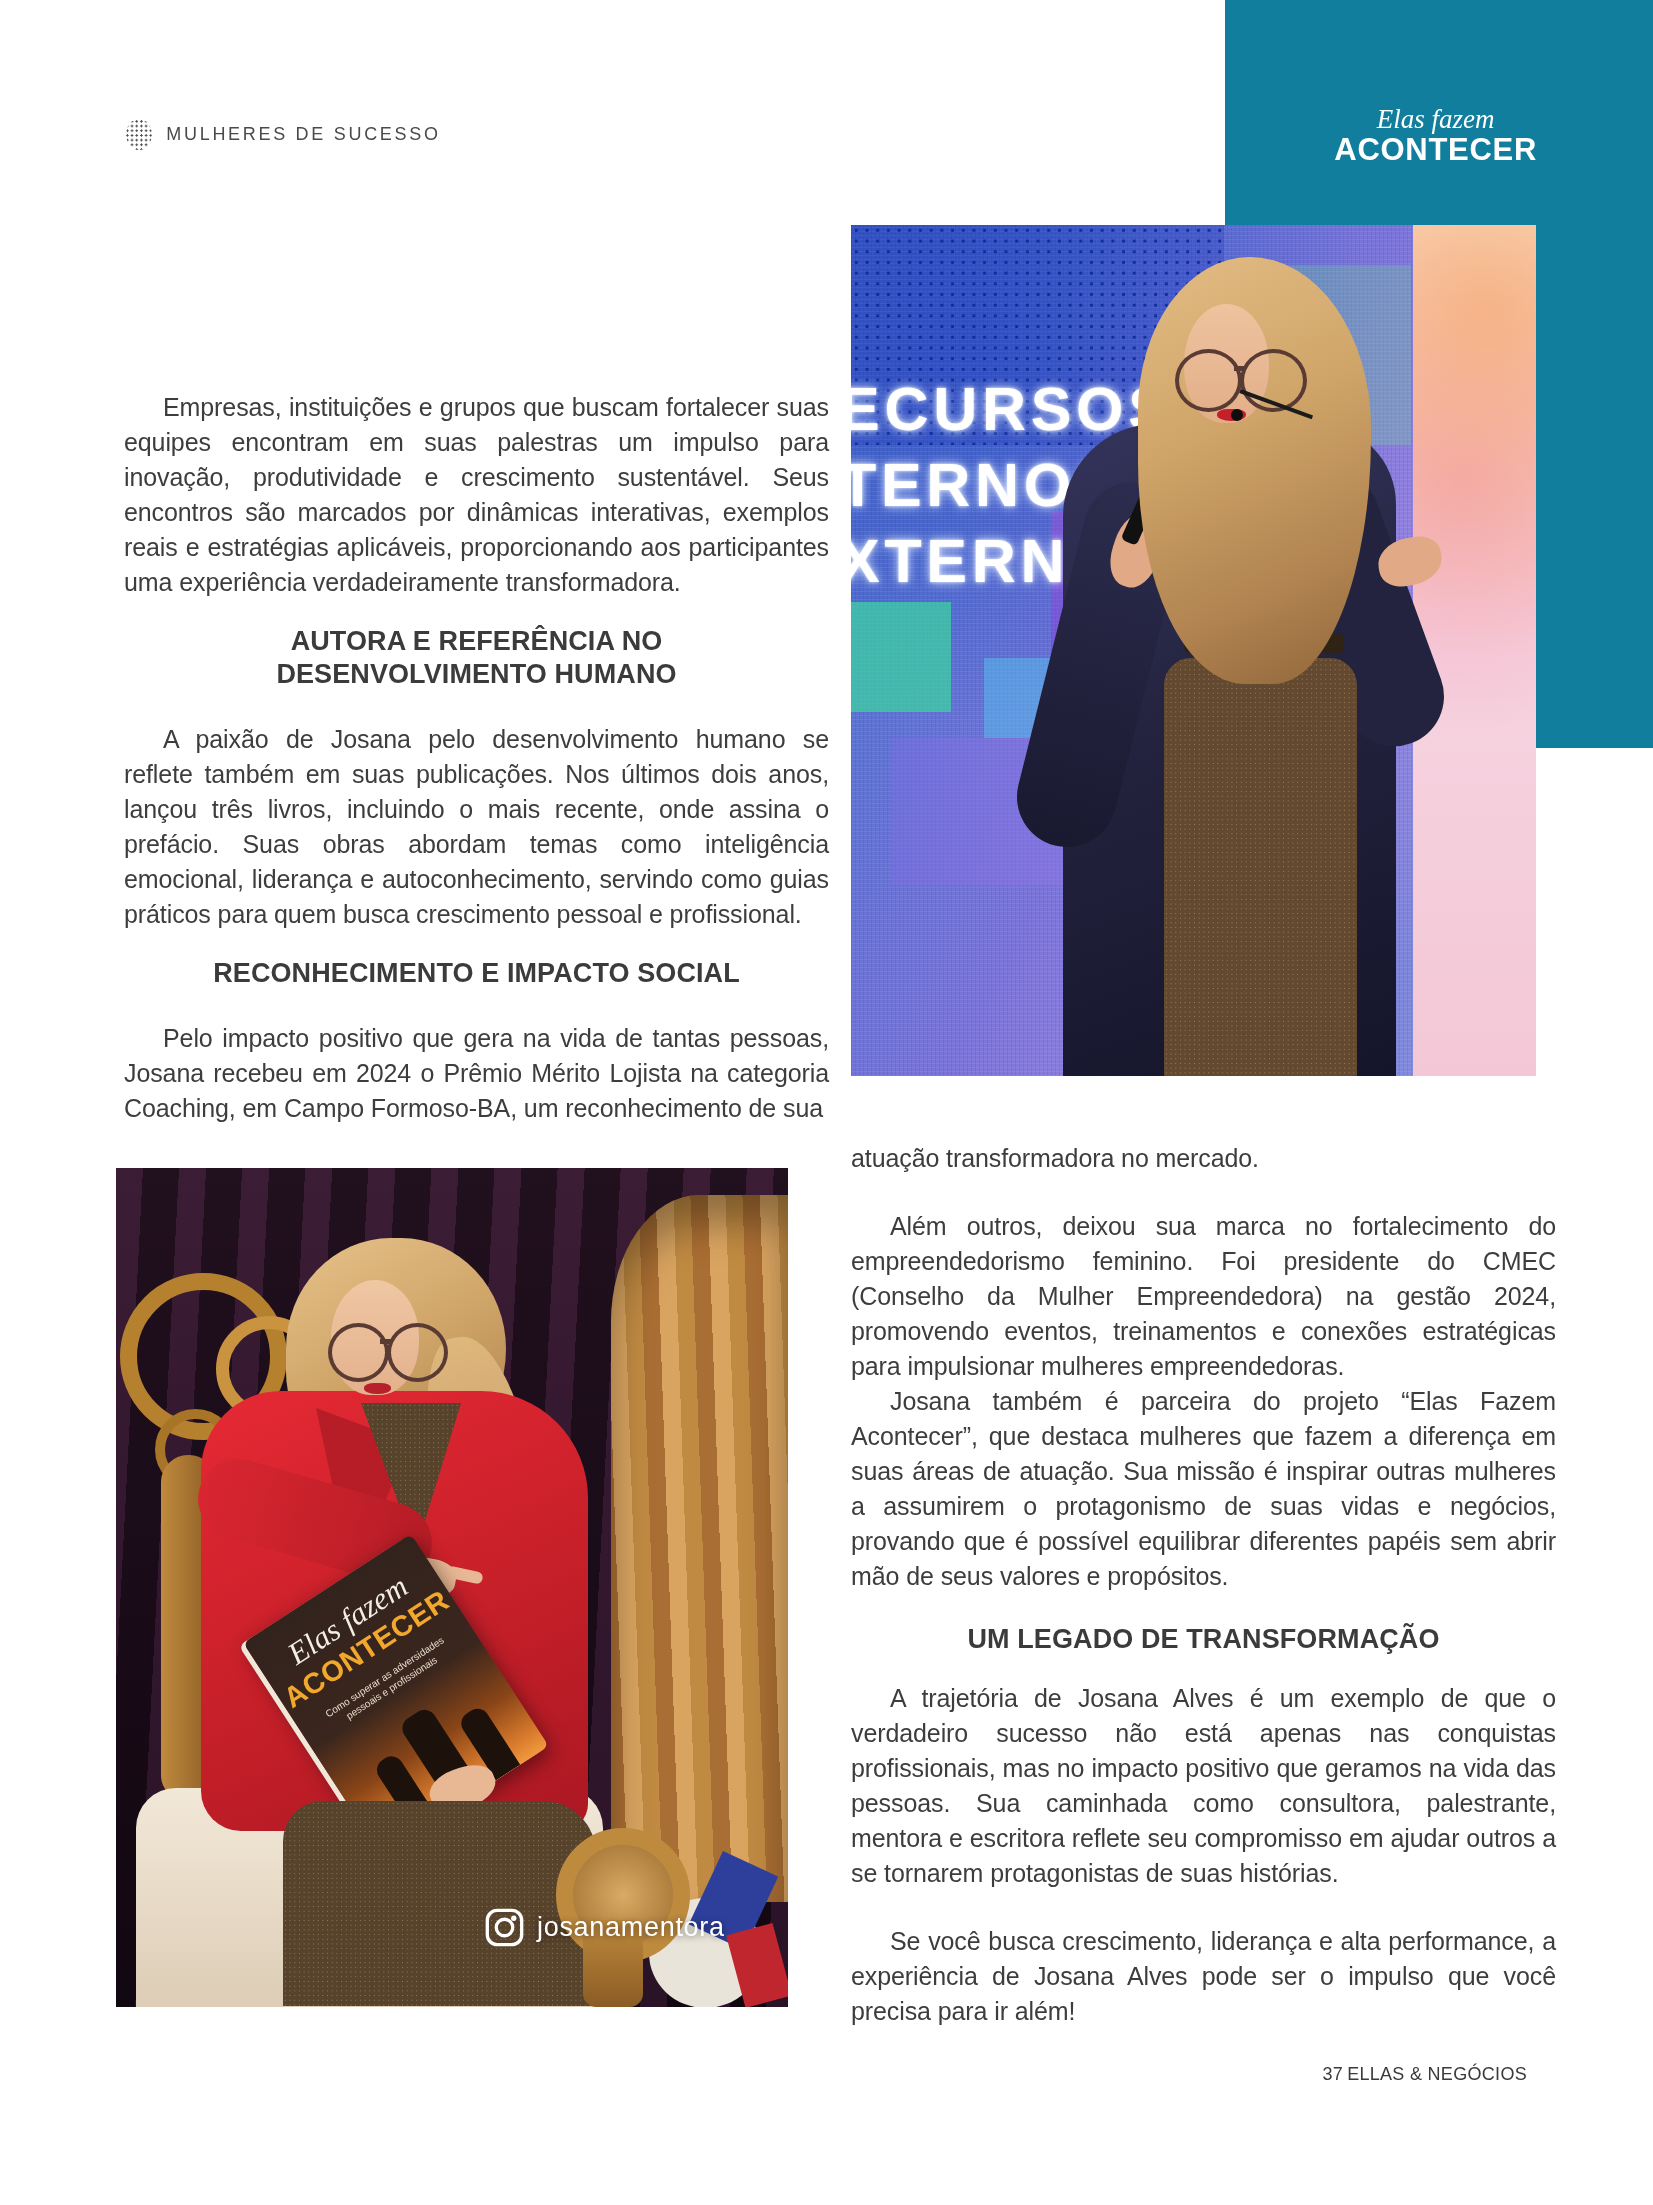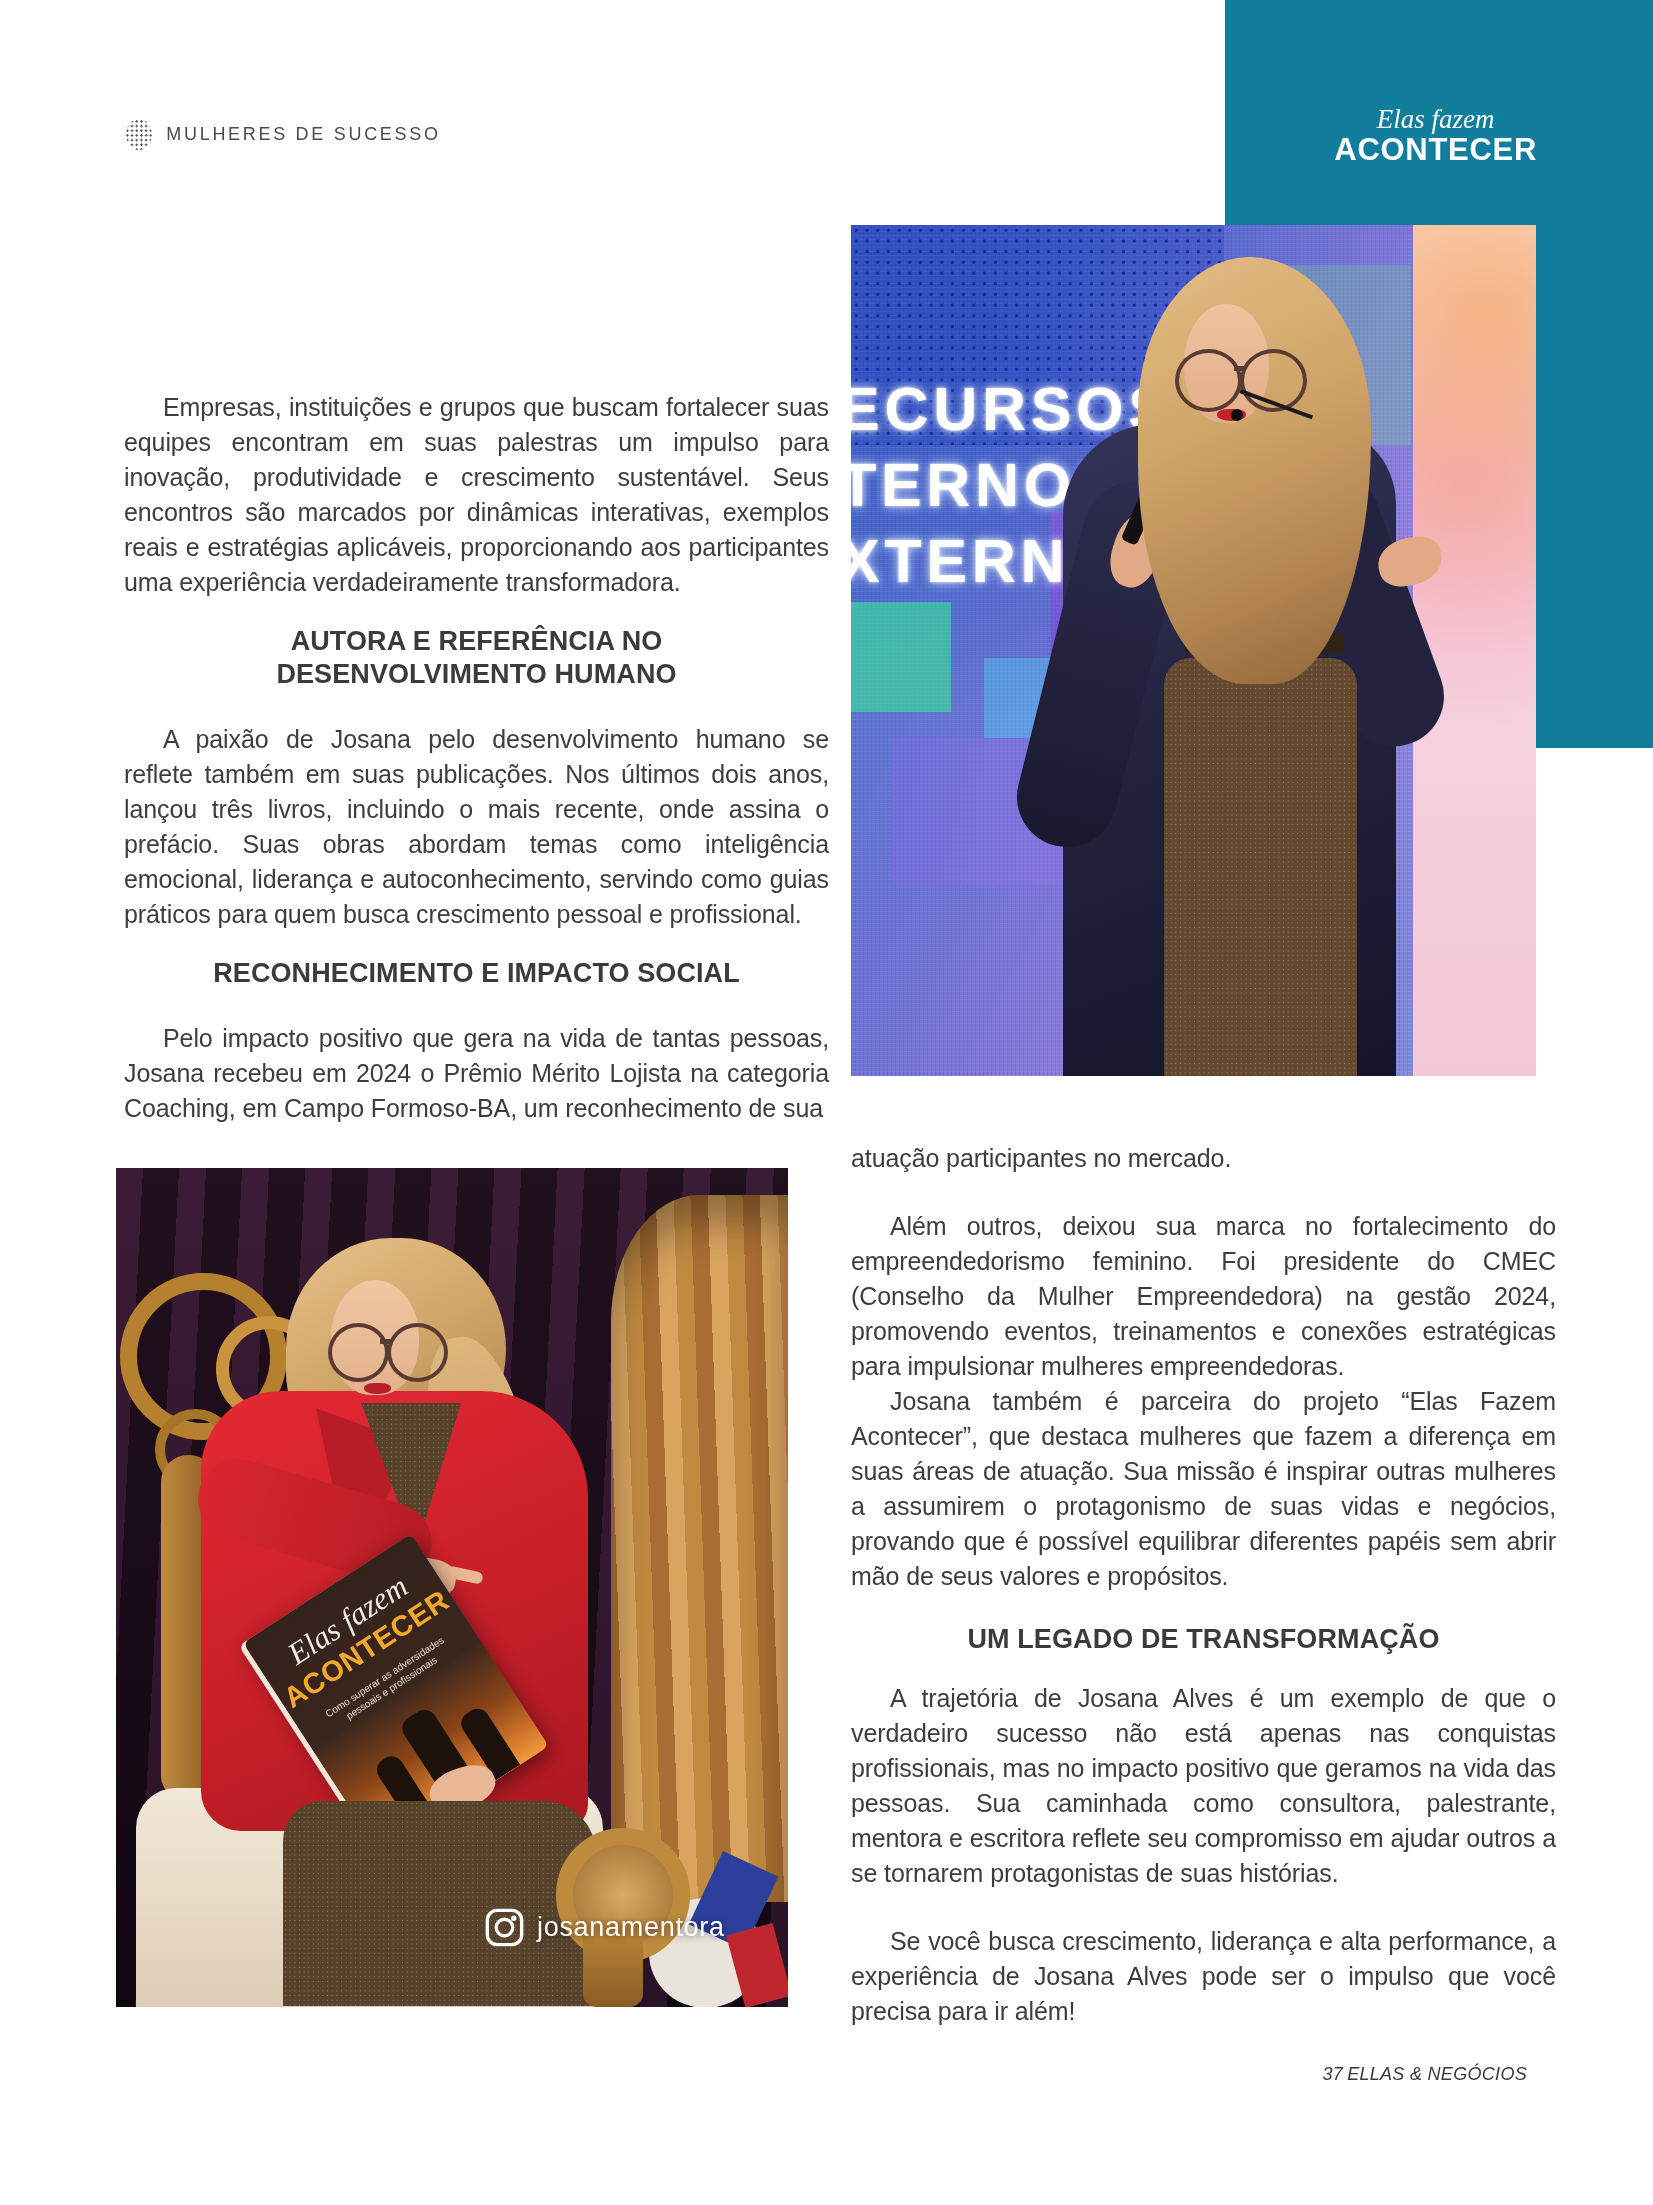--- a/index.html
+++ b/index.html
@@ -27,21 +27,21 @@
   .para{margin:0;}
   .indent{text-indent:39px;}
   .h{font-weight:700;text-align:center;font-size:27px;line-height:33px;color:#3b3b3b;letter-spacing:0.1px;text-indent:0;}
   .mt-head{margin-top:25px;}
   .mt-para{margin-top:31px;}
   .mt-line{margin-top:33px;}
   .h3m{margin-top:29px;margin-bottom:25px;}
 
   
   .footer{position:absolute;top:2064px;right:127px;font-size:18px;color:#3a3a3a;letter-spacing:0.3px;}
-  .footer span{margin-left:4px;font-style:italic;}
+  .footer span{margin-left:4px;}
 
   
   .stage-photo{position:absolute;left:851px;top:225px;width:685px;height:851px;margin:0;overflow:hidden;
     background:
       radial-gradient(circle at 18% 12%,rgba(30,70,190,.55),transparent 42%),
       linear-gradient(118deg,#4a66c9 0%,#5a73d2 22%,#7b74d8 48%,#9583de 66%,#7d86d8 84%,#8c97e0 100%);}
   .led-texture{position:absolute;inset:0;
     background:
       repeating-linear-gradient(0deg,rgba(255,255,255,.07) 0 1.3px,transparent 1.3px 4px),
       repeating-linear-gradient(90deg,rgba(10,10,60,.08) 0 1.3px,transparent 1.3px 4px);}
@@ -258,21 +258,21 @@
       <svg width="41" height="41" viewBox="0 0 62 62">
         <rect x="5" y="5" width="52" height="52" rx="15" fill="none" stroke="#ffffff" stroke-width="5"></rect>
         <circle cx="31" cy="31" r="12.5" fill="none" stroke="#ffffff" stroke-width="5"></circle>
         <circle cx="45" cy="17" r="4" fill="#ffffff"></circle>
       </svg>
       <span class="ig-text">josanamentora</span>
     </div>
   </figure>
 
   <section class="col col-right">
-    <p class="para">atuação participantes no mercado.</p>
+    <p class="para">atuação transformadora no mercado.</p>
     <p class="para indent mt-line">Além outros, deixou sua marca no fortalecimento do empreendedorismo feminino. Foi presidente do CMEC (Conselho da Mulher Empreendedora) na gestão 2024, promovendo eventos, treinamentos e conexões estratégicas para impulsionar mulheres empreendedoras.</p>
     <p class="para indent">Josana também é parceira do projeto “Elas Fazem Acontecer”, que destaca mulheres que fazem a diferença em suas áreas de atuação. Sua missão é inspirar outras mulheres a assumirem o protagonismo de suas vidas e negócios, provando que é possível equilibrar diferentes papéis sem abrir mão de seus valores e propósitos.</p>
     <h2 class="h h3m">UM LEGADO DE TRANSFORMAÇÃO</h2>
     <p class="para indent">A trajetória de Josana Alves é um exemplo de que o verdadeiro sucesso não está apenas nas conquistas profissionais, mas no impacto positivo que geramos na vida das pessoas. Sua caminhada como consultora, palestrante, mentora e escritora reflete seu compromisso em ajudar outros a se tornarem protagonistas de suas histórias.</p>
     <p class="para indent mt-line">Se você busca crescimento, liderança e alta performance, a experiência de Josana Alves pode ser o impulso que você precisa para ir além!</p>
   </section>
 
   <div class="footer">
     <span>37</span><span>ELLAS &amp; NEGÓCIOS</span>
   </div>

